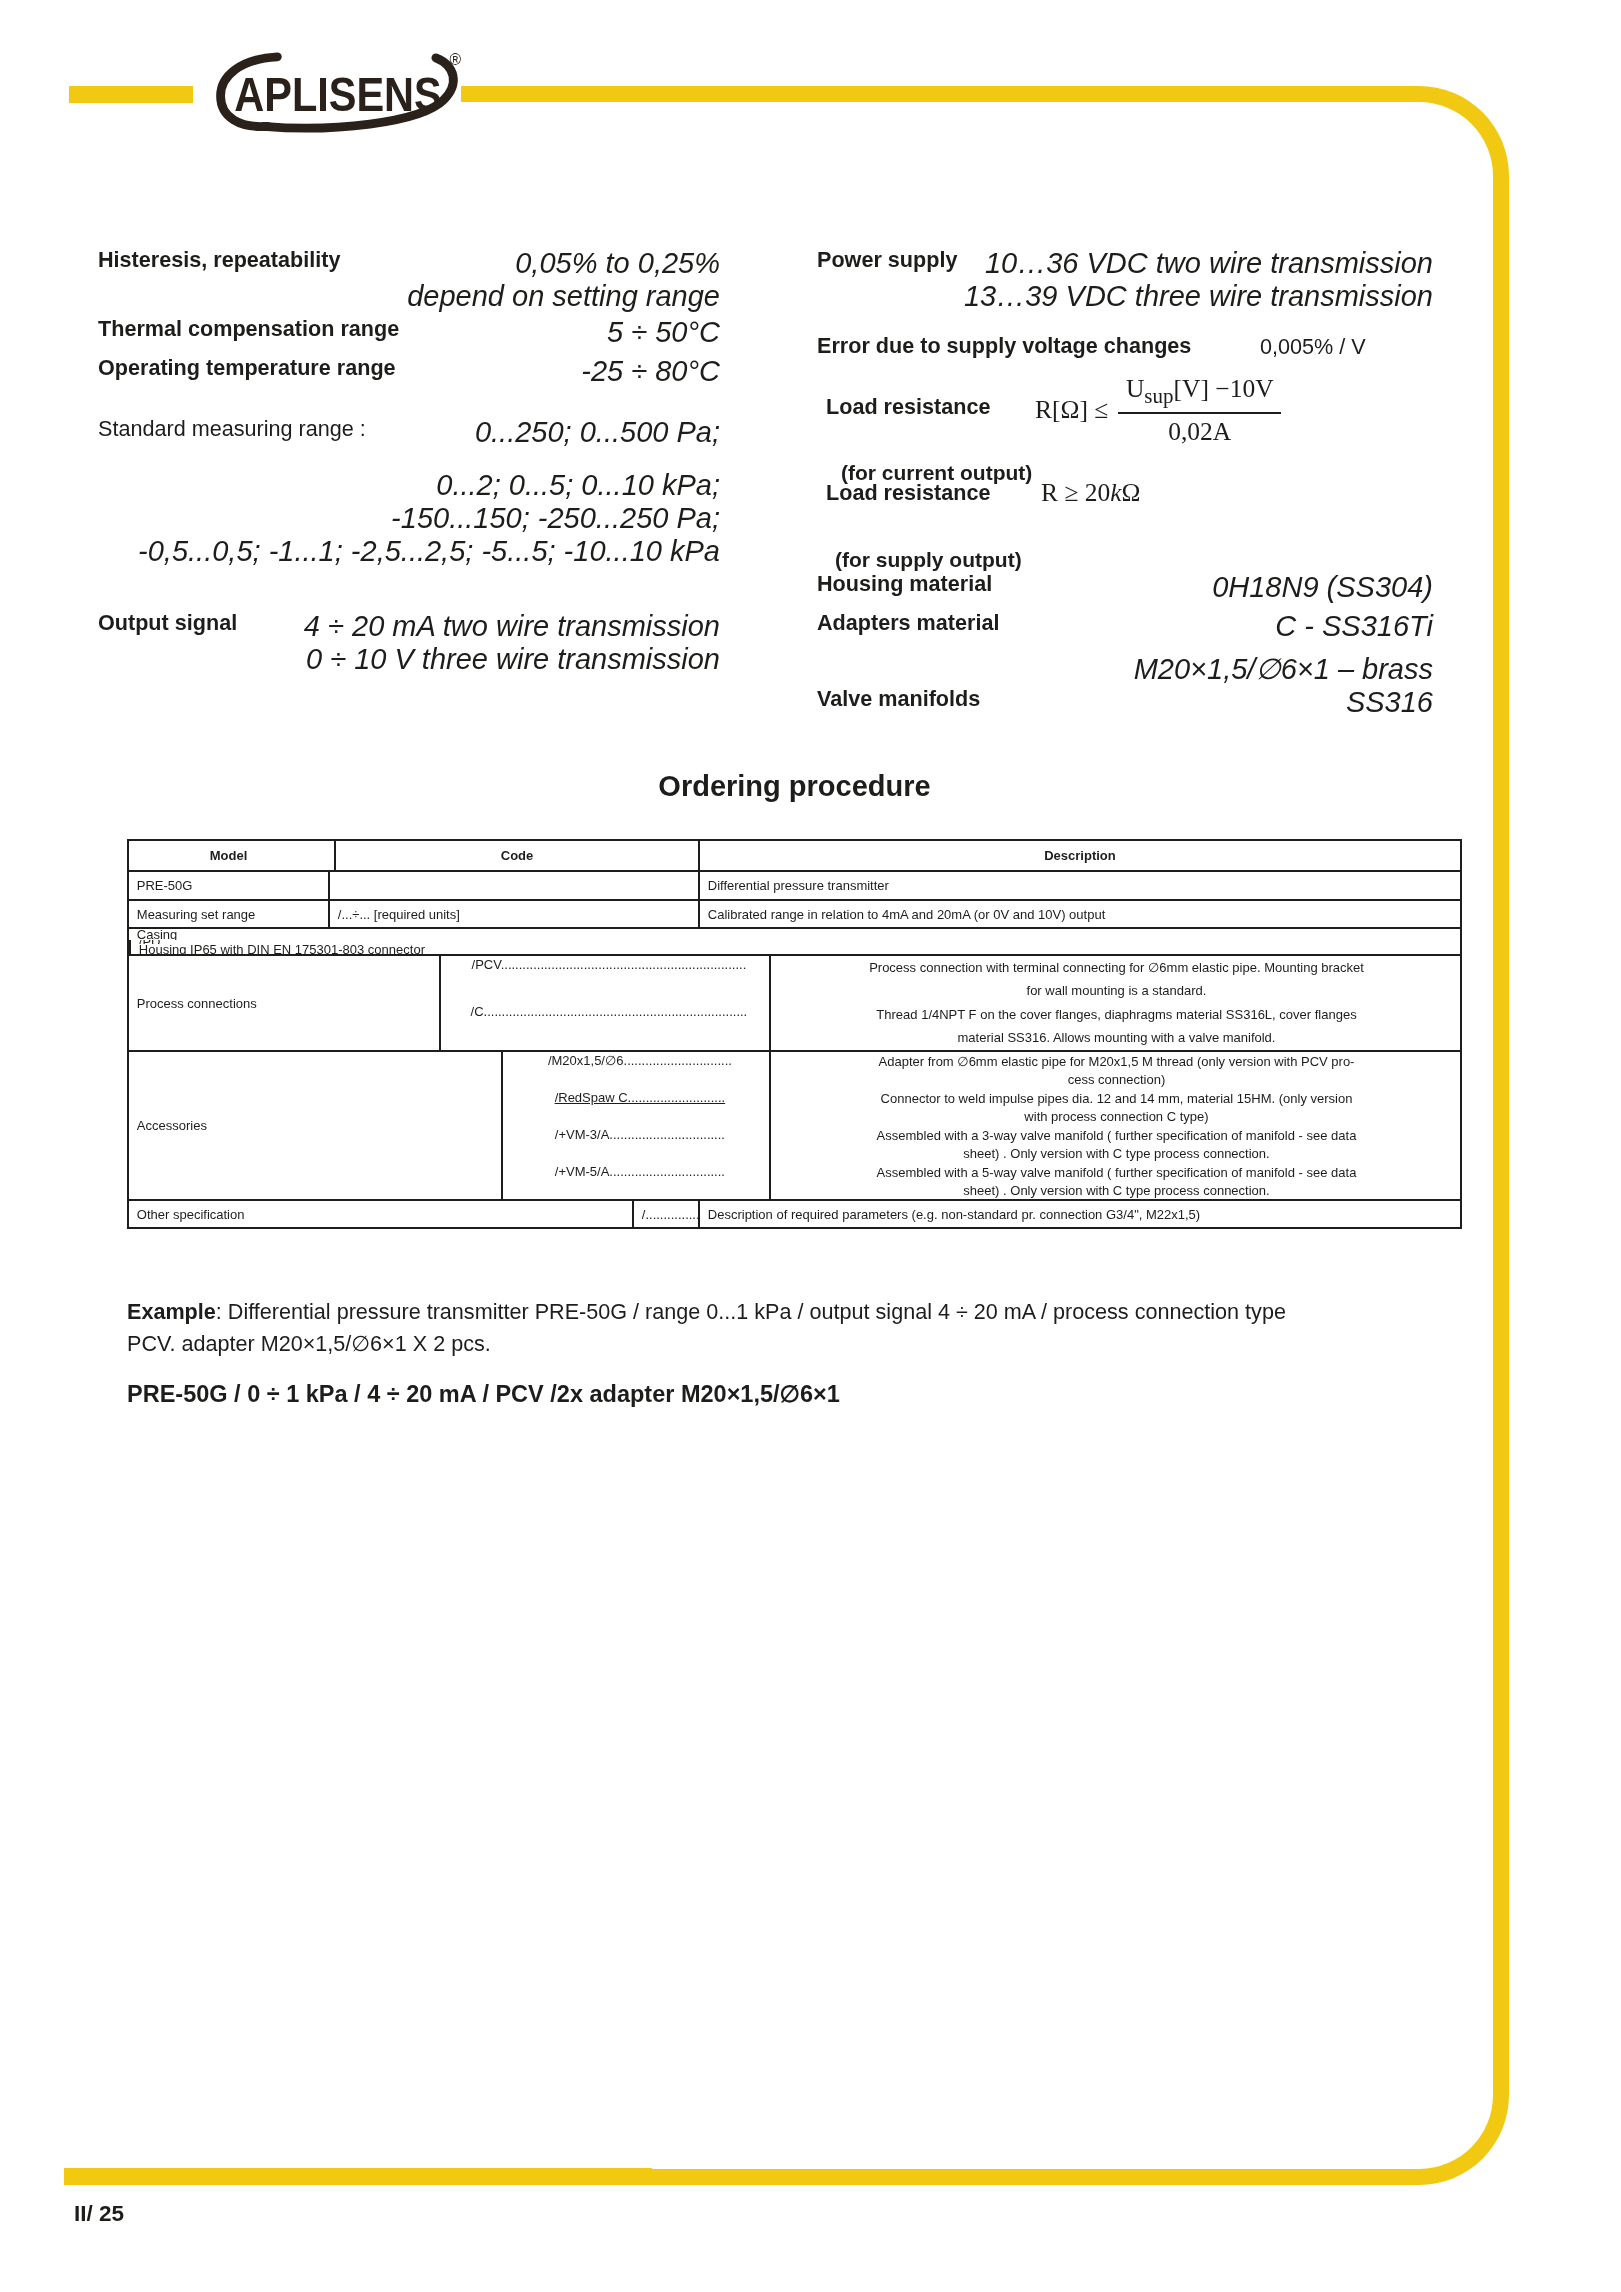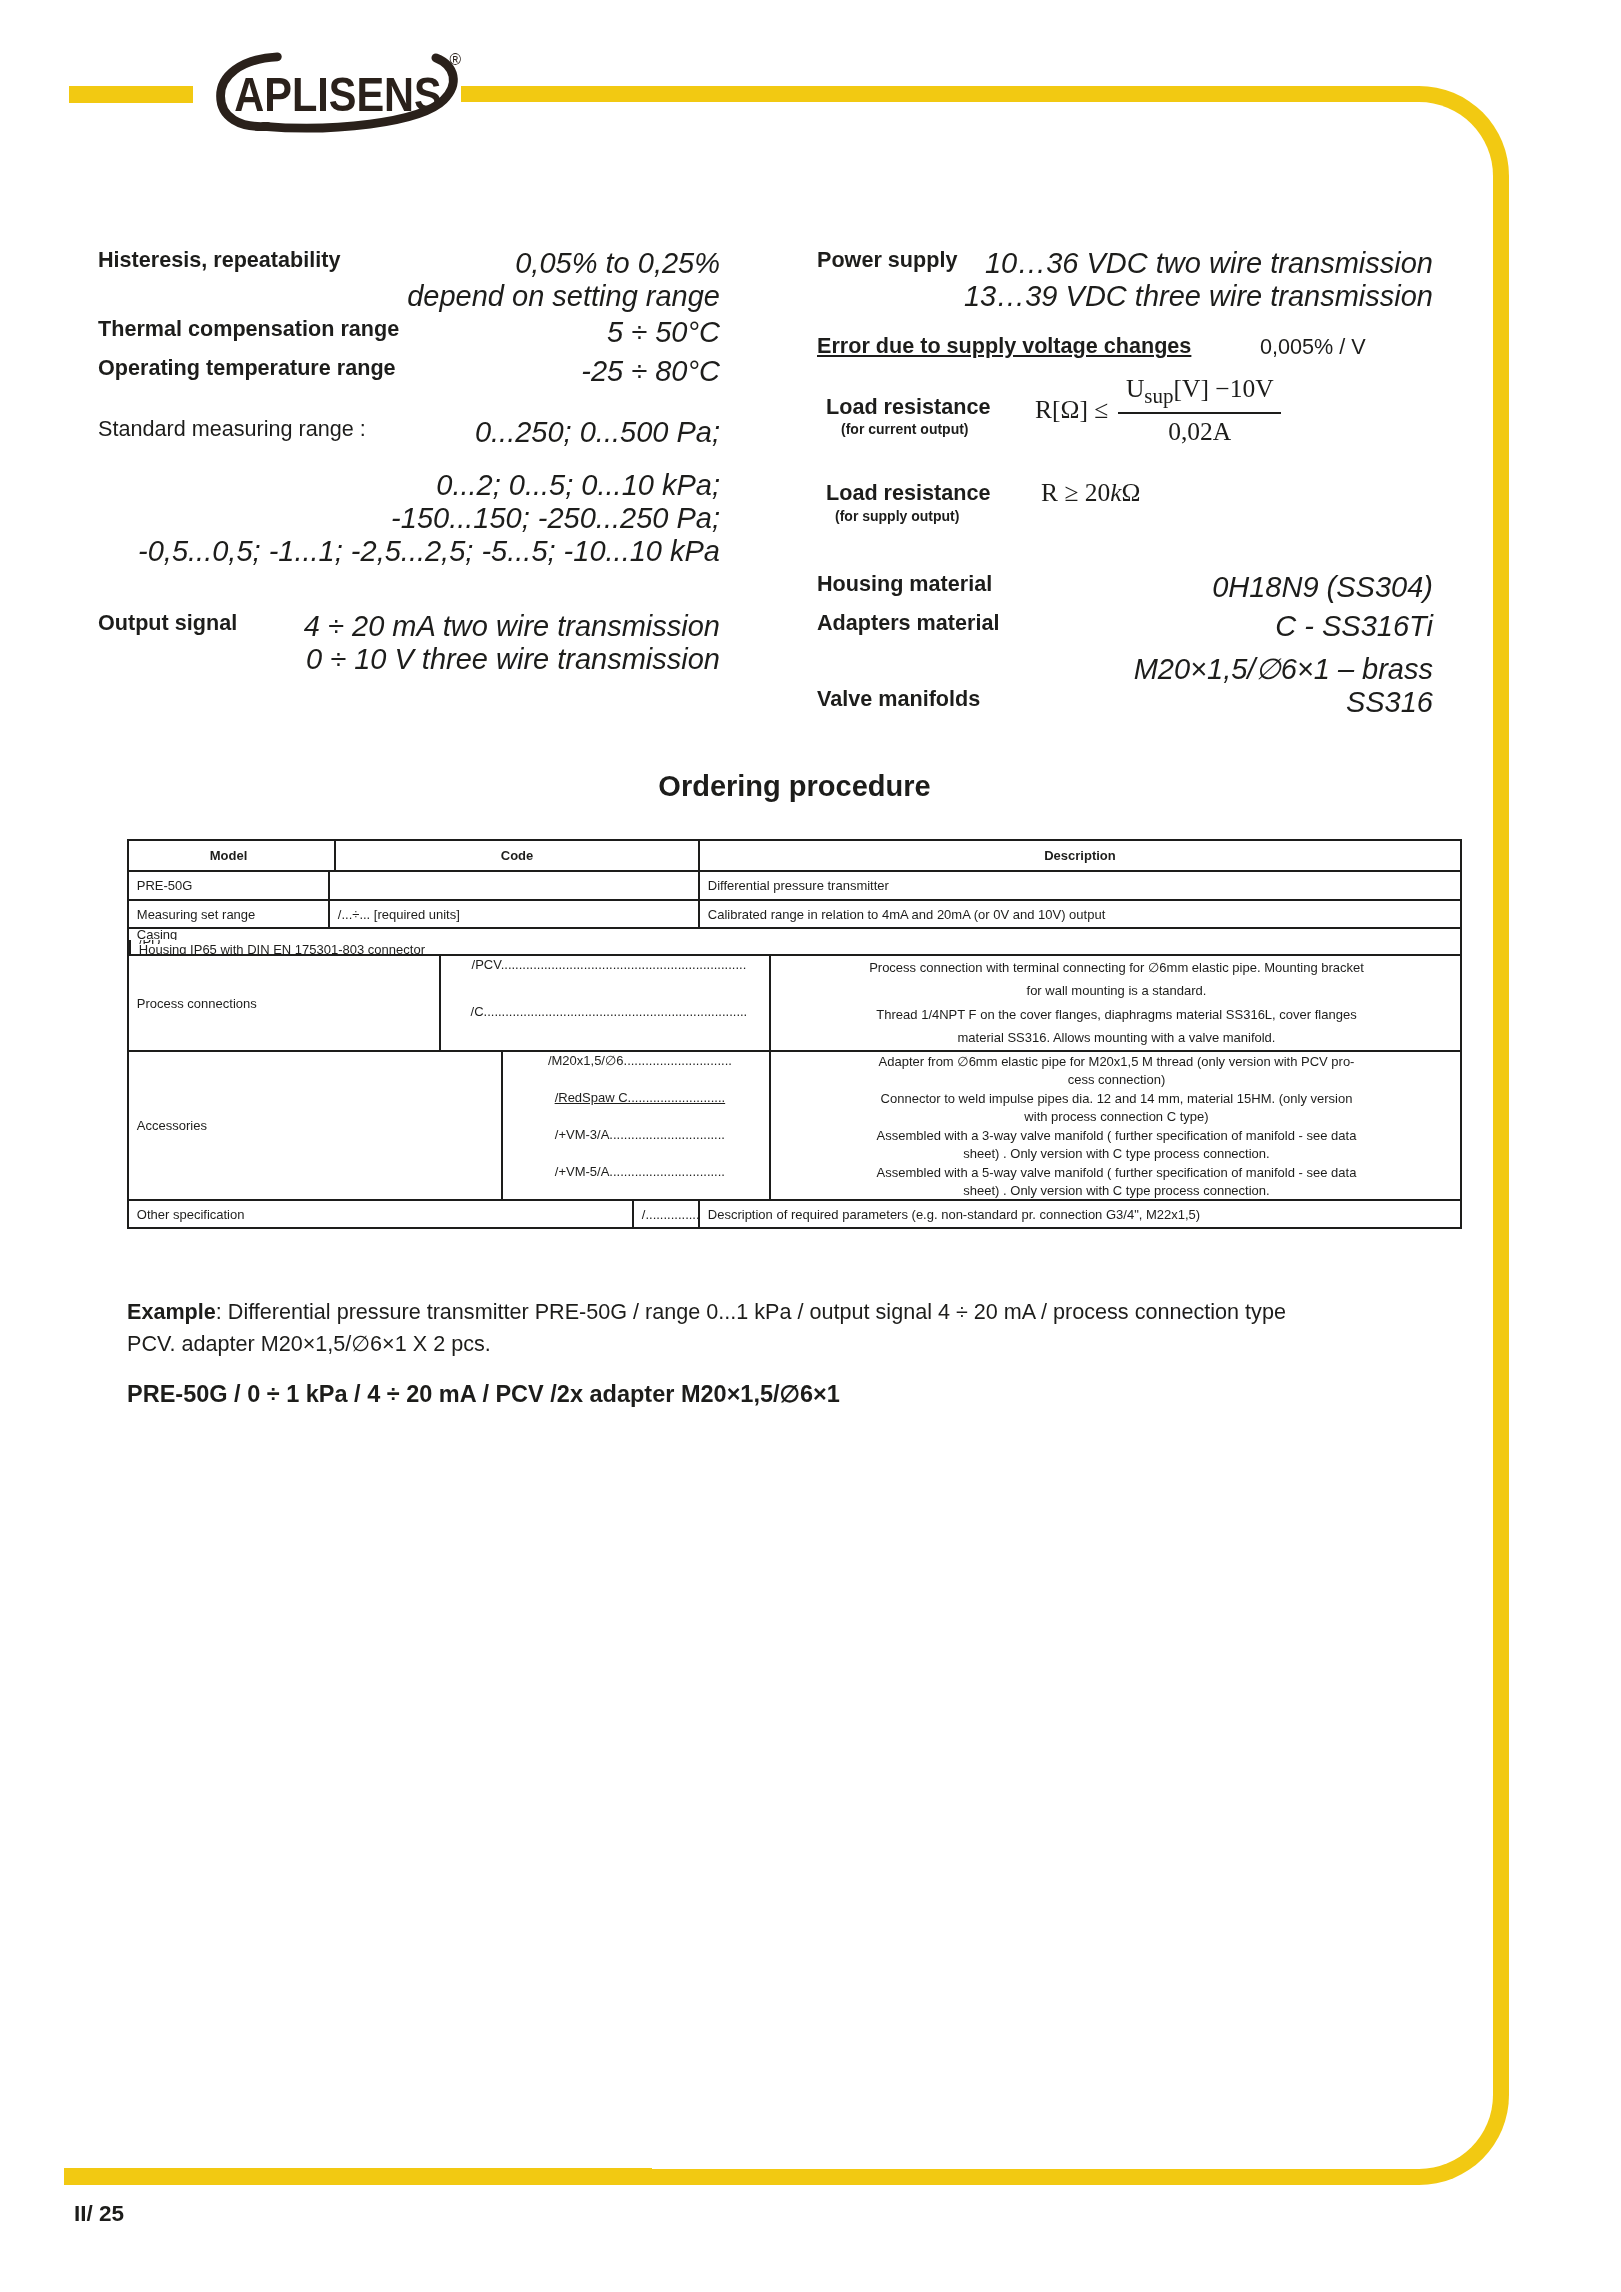--- a/index.html
+++ b/index.html
@@ -18,21 +18,21 @@
 
   
   .logo { position:absolute; left:201px; top:45px; width:274px; height:98px; }
 
   
   .abs { position:absolute; white-space:nowrap; }
   .lbl { font-weight:bold; font-size:21.6px; }
   .lbl-reg { font-size:21.6px; }
   .val { font-size:21.6px; }
   .vgroup { position:absolute; text-align:right; font-size:29px; line-height:33px;font-style:italic; }
-  .sublbl { font-weight:bold; font-size:14px; }
+  .sublbl { font-weight:bold; font-size:21px;margin-top:40px; }
 
   .formula { position:absolute; display:flex; align-items:center; gap:9.8px;
              font-family:"Liberation Serif", serif; font-size:25.5px; }
   .frac { display:inline-flex; flex-direction:column; text-align:center; }
   .frac .num { border-bottom:2px solid #1d1d1b; padding:0 7.8px 2.9px 7.8px; }
   .frac .den { padding-top:2.9px; }
   .frac sub { font-size:21px; }
   .it { font-style:italic; }
 
   
@@ -104,21 +104,21 @@
     <div>4 ÷ 20 mA two wire transmission</div>
     <div>0 ÷ 10 V    three wire transmission</div>
   </div>
 
   <div class="abs lbl" style="left:817px; top:247px;">Power supply</div>
   <div class="vgroup" style="left:843px; top:247px; width:590px;">
     <div>10…36 VDC two wire transmission</div>
     <div>13…39 VDC three wire transmission</div>
   </div>
 
-  <div class="abs lbl" style="left:817px; top:333px;text-decoration:underline;">Error due to supply voltage changes</div>
+  <div class="abs lbl" style="left:817px; top:333px;">Error due to supply voltage changes</div>
   <div class="abs val" style="left:1260px; top:334px;">0,005% / V</div>
 
   <div class="abs lbl" style="left:826px; top:394px;">Load resistance</div>
   <div class="abs sublbl" style="left:841px; top:421px;">(for current output)</div>
   <div class="formula" style="left:1035px; top:374px;">
     <span>R[Ω] ≤</span>
     <span class="frac">
       <span class="num"><span>U</span><sub>sup</sub><span>[V] −10V</span></span>
       <span class="den">0,02A</span>
     </span>

